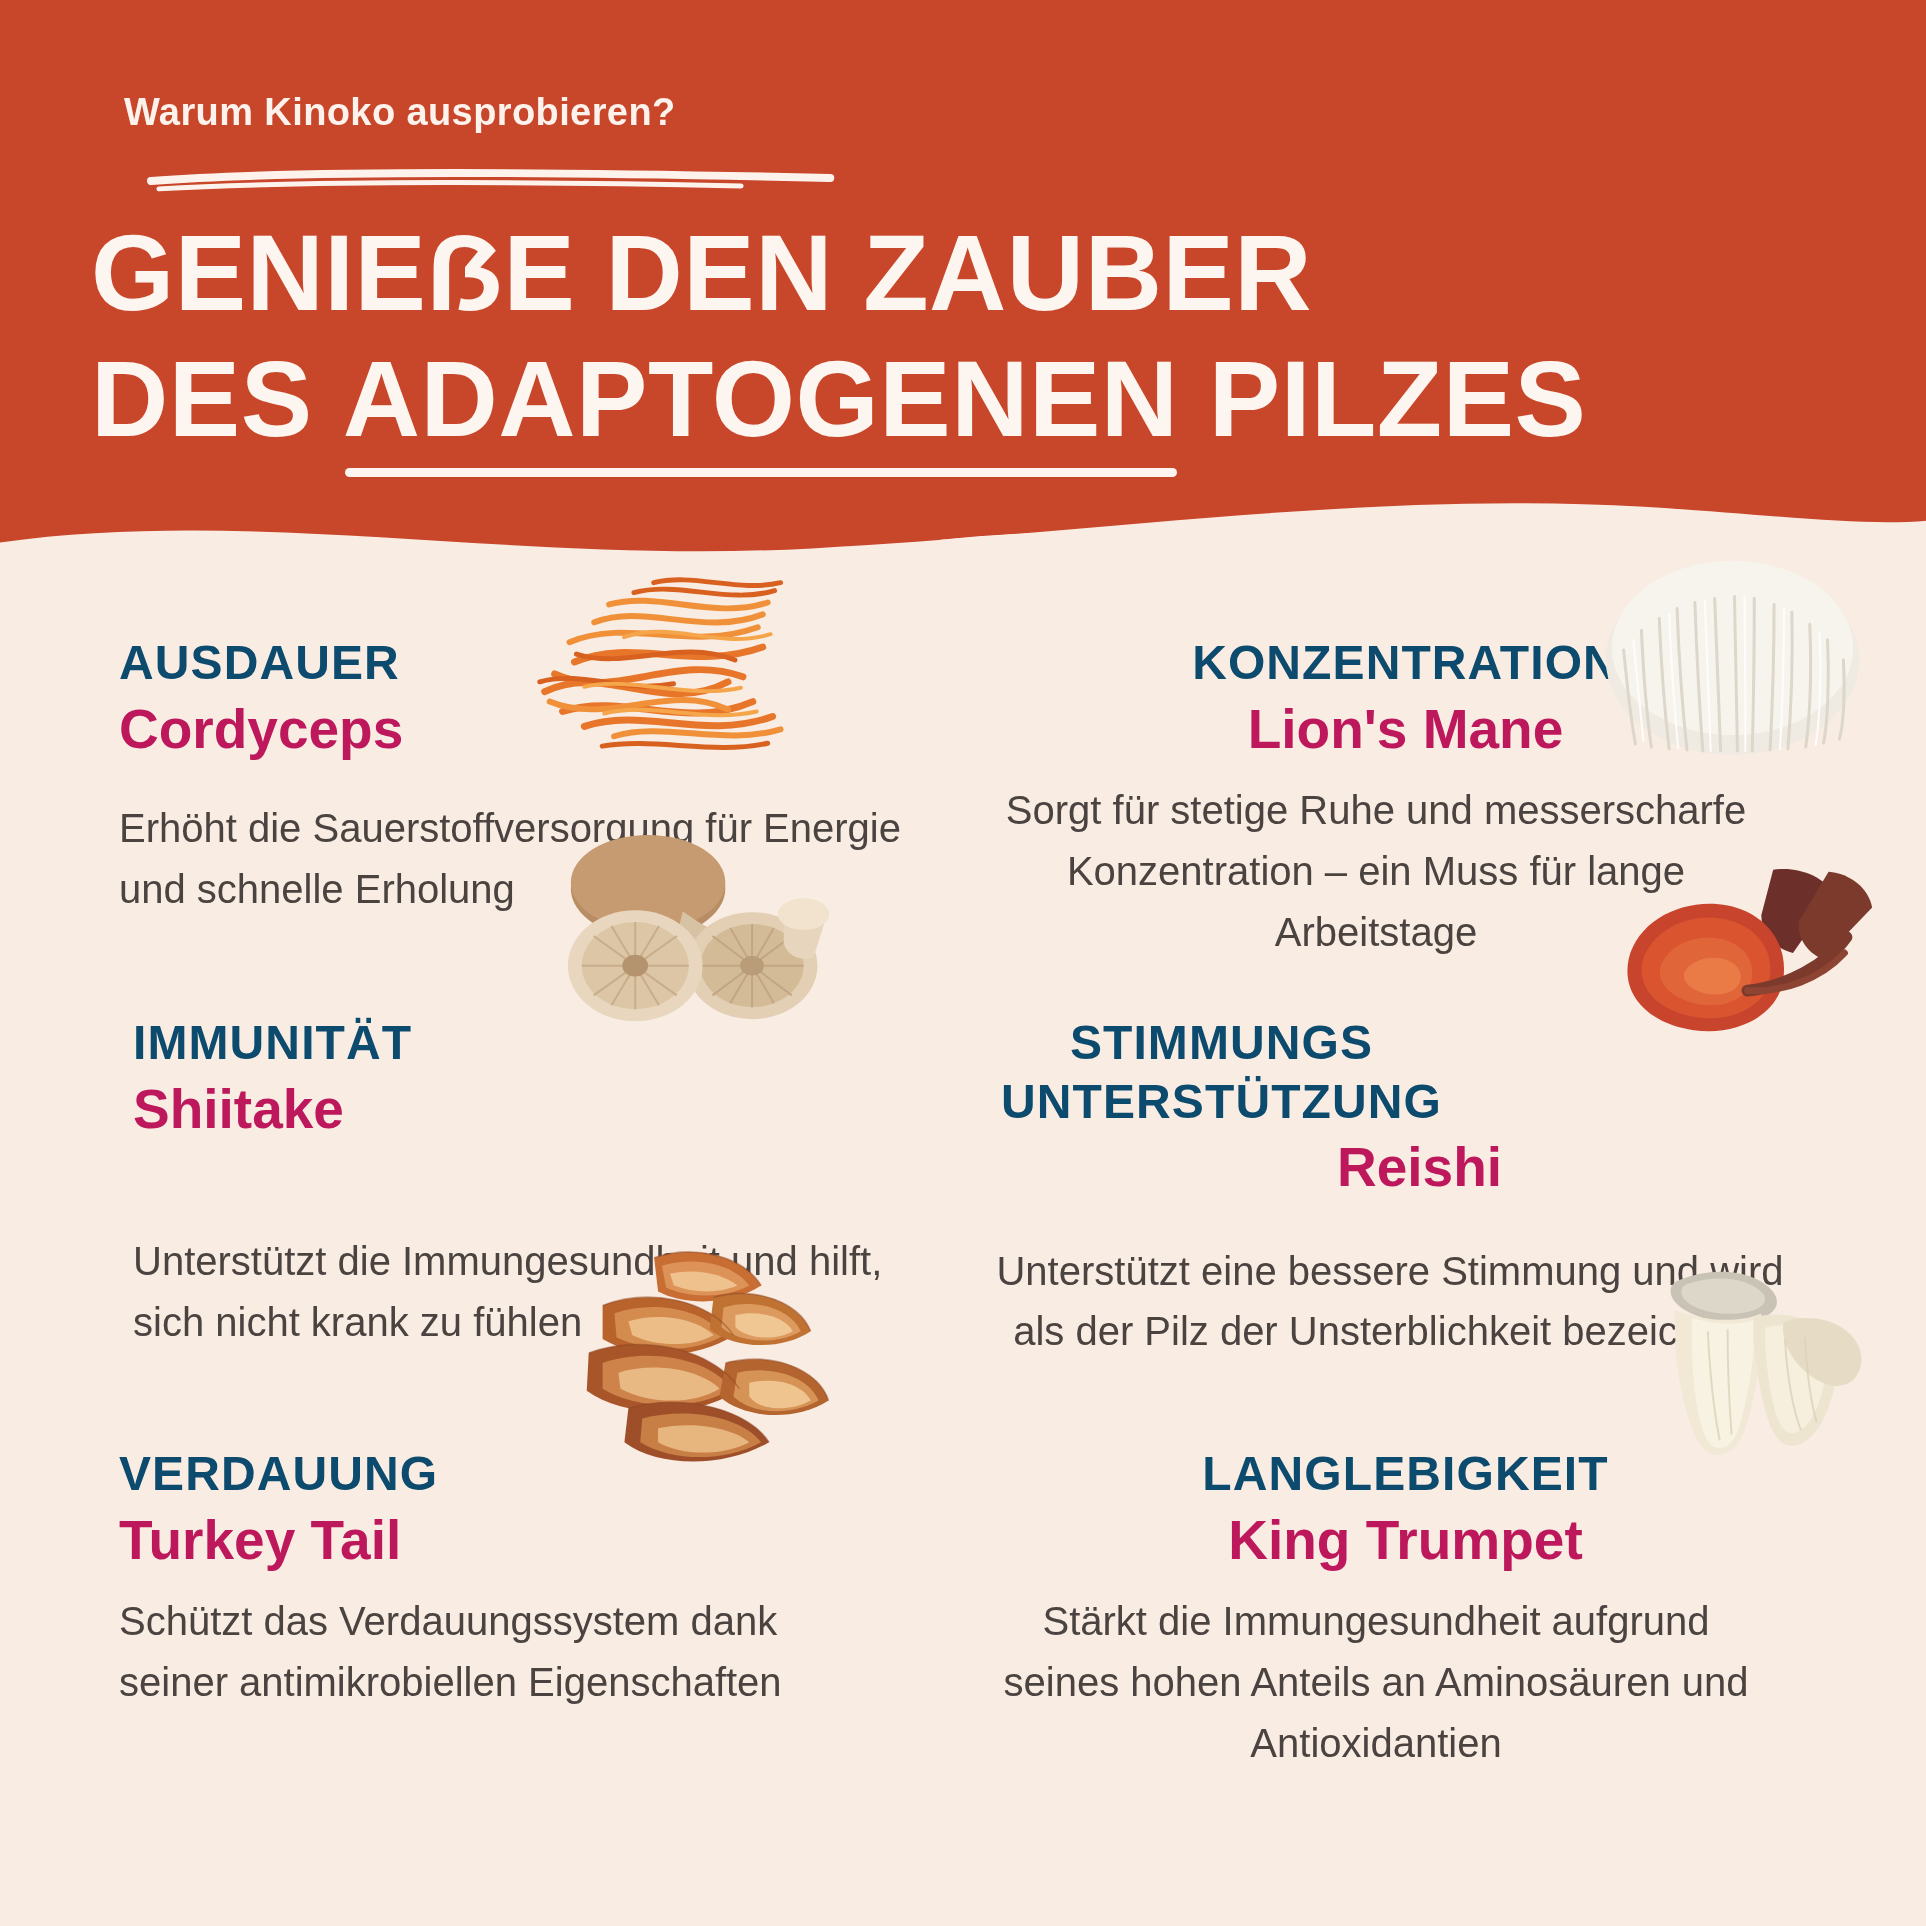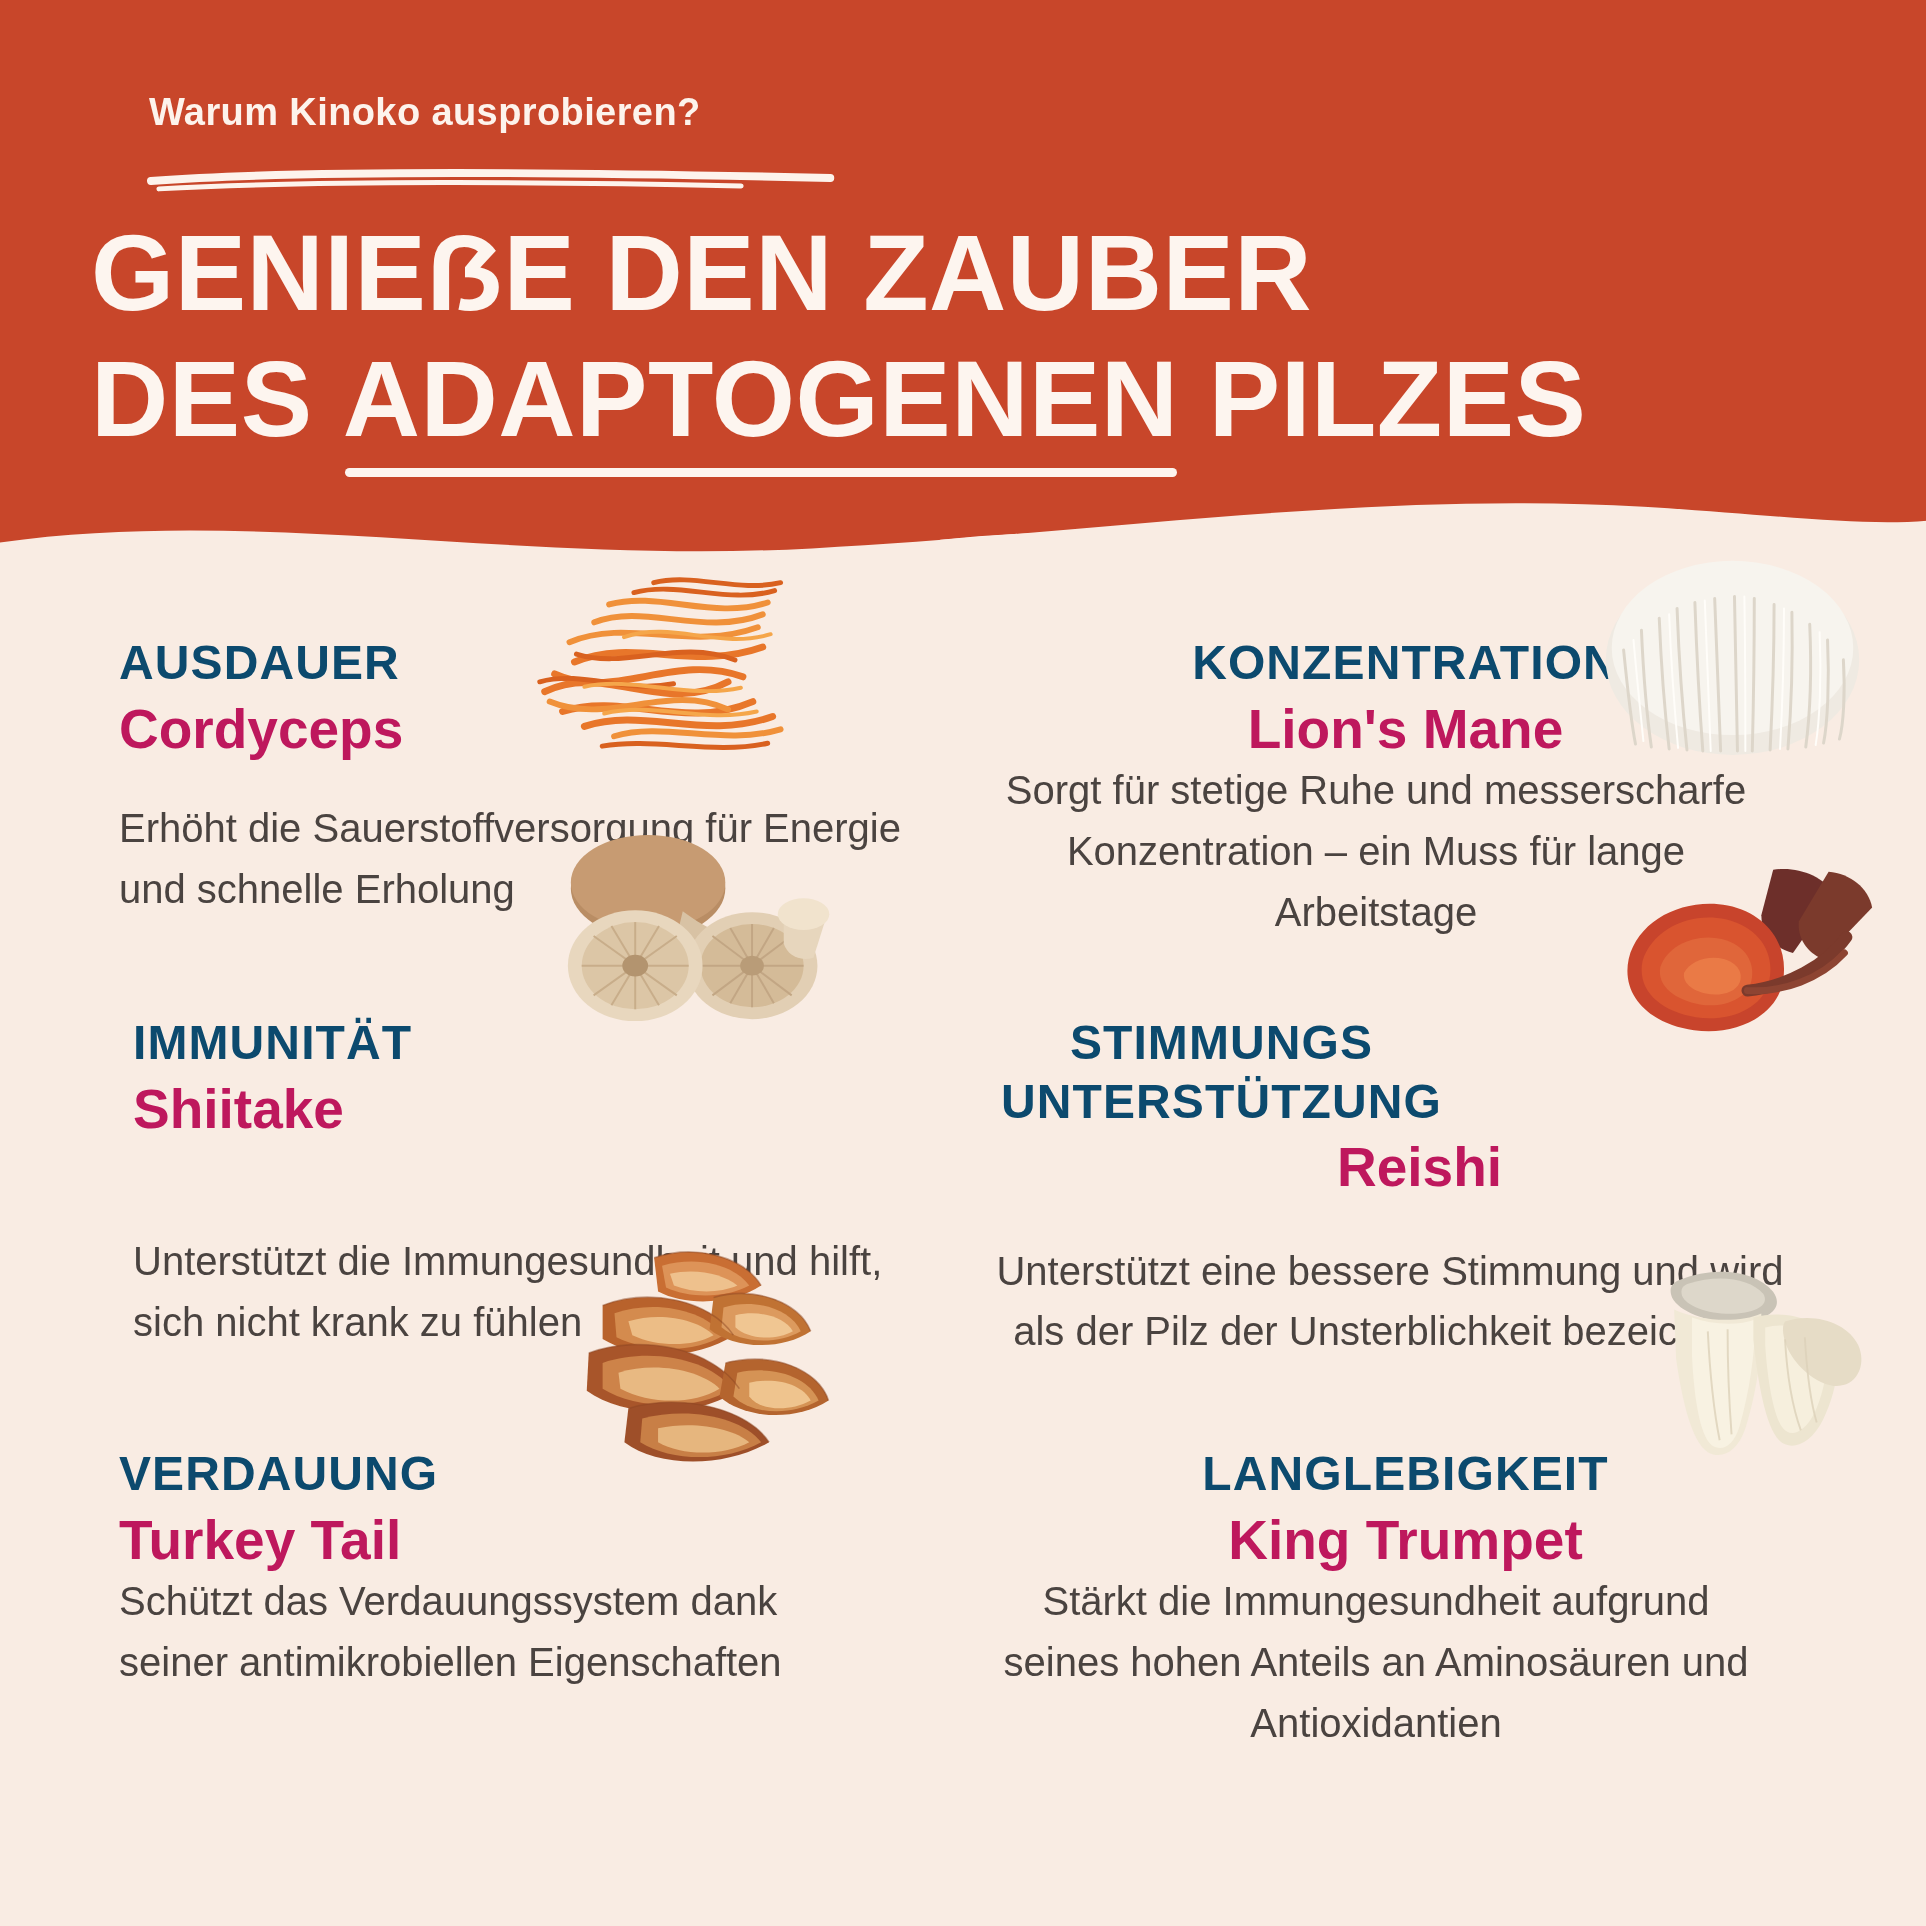--- a/index.html
+++ b/index.html
@@ -23,21 +23,21 @@
     background: #c8462a;
     overflow: hidden;
   }
   .header-wave {
     position: absolute;
     left: 0; bottom: -2px;
     width: 1927px; height: 119px;
   }
   .kicker {
     position: absolute;
-    left: 149px; top: 91px;
+    left: 124px; top: 91px;
     font-size: 38px;
     font-weight: bold;
     color: #fdf3ec;
     letter-spacing: 0.4px;
   }
   .kicker-underline {
     position: absolute;
     left: 147px; top: 166px;
     width: 713px; height: 26px;
   }
@@ -101,21 +101,21 @@
     margin-top: 6px;
     line-height: 1.12;
   }
   .card .desc {
     color: #4a4340;
     font-size: 40px;
     line-height: 1.52;
     margin-top: 38px;
     max-width: 792px;
   }
-  .card.tight .desc { margin-top: 0; }
+  .card.tight .desc { margin-top: 20px; }
 
   
   .art {
     position: absolute;
     pointer-events: none;
   }
   .art svg { display: block; }
 
   .art-cordyceps  { left: 515px; top: -51px; }
   .art-lionsmane  { left: 1584px; top: -63px; }

